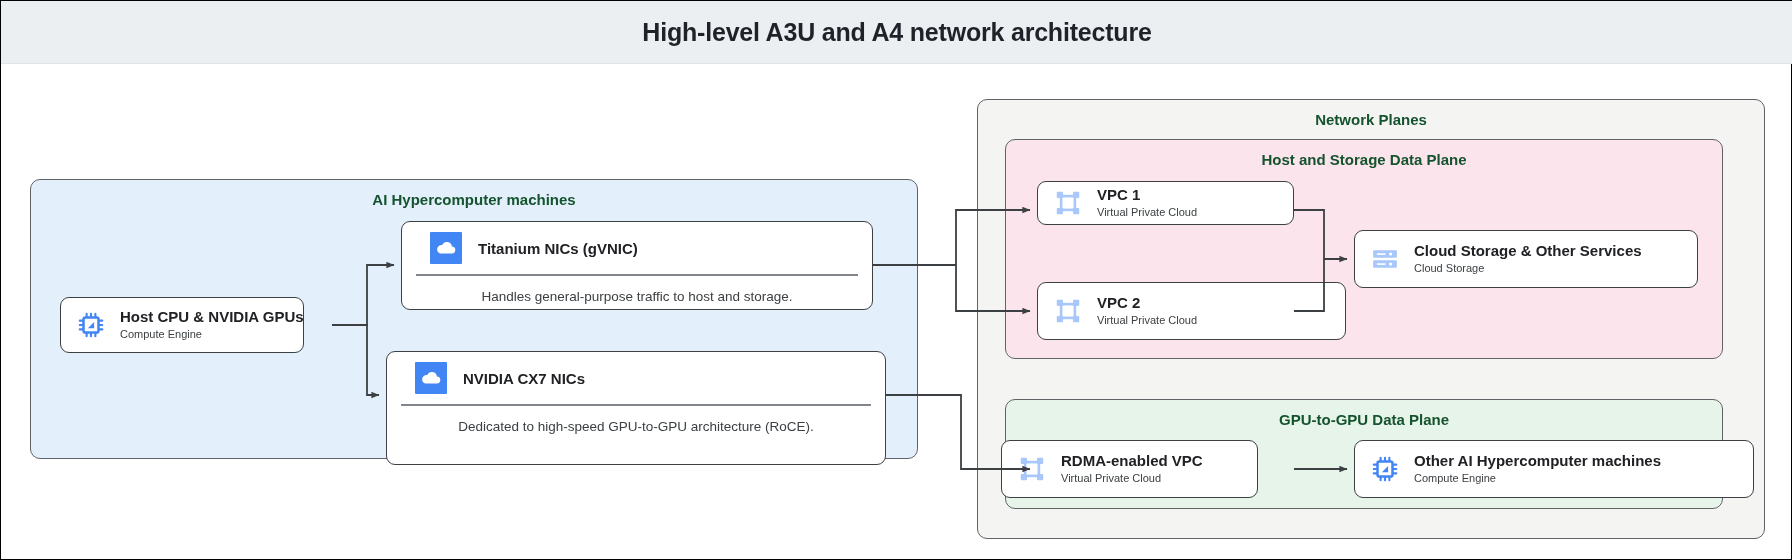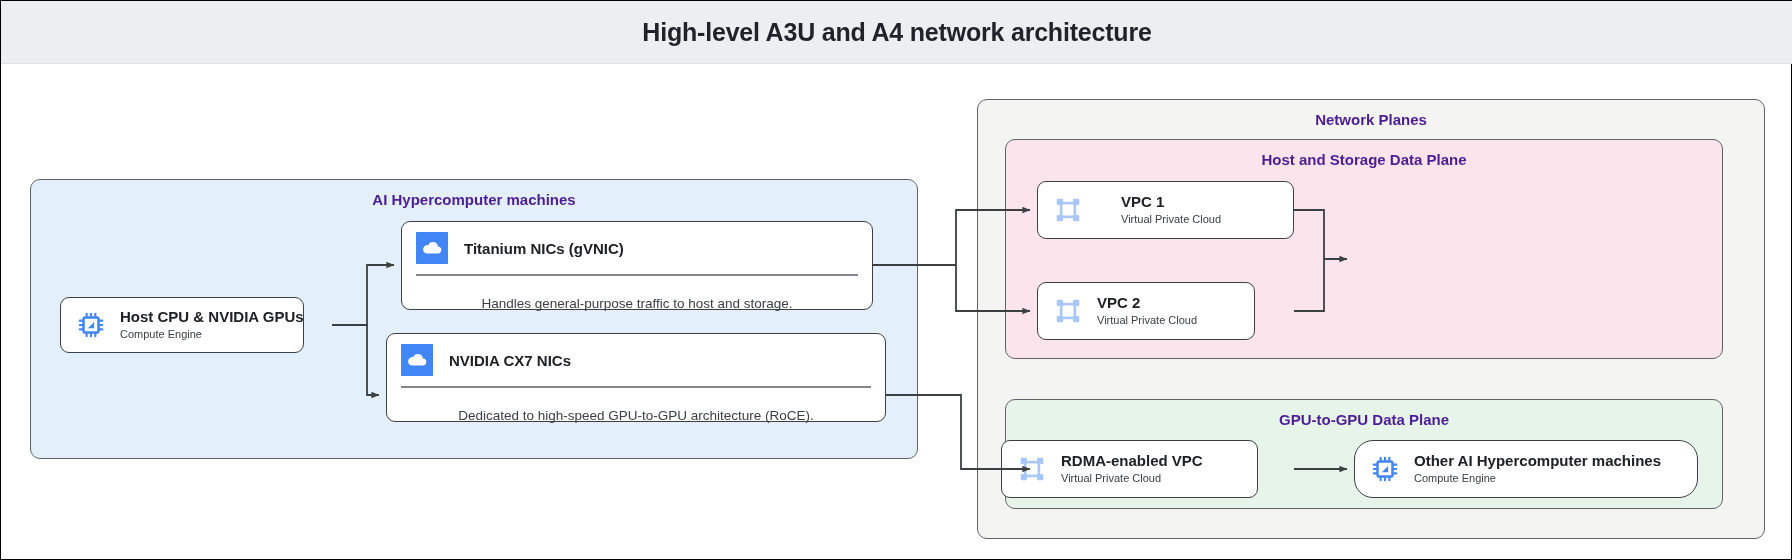--- a/index.html
+++ b/index.html
@@ -31,21 +31,21 @@
 
   
   .panel {
     position: absolute;
     border: 1.6px solid #5f6368;
     border-radius: 10px;
   }
   .panel-title {
     position: absolute; left: 0; right: 0; top: 11px;
     text-align: center;
-    font-size: 15px; font-weight: bold; color: #4c1d95;
+    font-size: 15px; font-weight: bold; color: #14532d;
   }
 
   
   .node {
     position: absolute;
     background: #ffffff;
     border: 1.6px solid #3c4043;
     border-radius: 9px;
     display: flex; align-items: center;
   }
@@ -65,27 +65,27 @@
     line-height: 1.3; white-space: nowrap;
   }
 
   
   .niccard {
     position: absolute;
     background: #ffffff;
     border: 1.6px solid #3c4043;
     border-radius: 9px;
   }
-  .nic-head { display: flex; align-items: center; height: 52px; padding-left: 14px; }
+  .nic-head { display: flex; align-items: center; height: 52px; padding-left: 28px; }
   .nic-head .nic-icon { width: 32px; height: 32px; margin-right: 16px; flex: 0 0 auto; }
   .nic-title { font-size: 15px; font-weight: bold; color: #202124; white-space: nowrap; }
   .nic-divider { height: 1.6px; background: #80868b; margin: 0 14px; }
   .nic-caption {
     text-align: center; font-size: 13.5px; color: #3c4043;
-    padding: 20px 10px 0 10px; white-space: nowrap;
+    padding: 13px 10px 0 10px; white-space: nowrap;
   }
 
   
   .conn { position: absolute; }
   svg.conn { overflow: visible; }
   .cline { stroke: #3c4043; stroke-width: 1.8; fill: none; }
   .chead { fill: #3c4043; }
 </style>
 </head>
 <body>
@@ -134,21 +134,21 @@
           <rect x="0" y="0" width="32" height="32" rx="1" fill="#4285f4"></rect>
           <path d="M10.5 21.5 h11.2 a3.5 3.5 0 0 0 0.2 -7 a5 5 0 0 0 -9.6 -1.4 a3.6 3.6 0 0 0 -1.8 8.4 z" fill="#ffffff"></path>
         </svg>
       </div>
       <div class="nic-title">Titanium NICs (gVNIC)</div>
     </div>
     <div class="nic-divider"></div>
     <div class="nic-caption">Handles general-purpose traffic to host and storage.</div>
   </div>
 
-  <div class="niccard" style="left:385px; top:332px; width:500px; height:89px;">
+  <div class="niccard" style="left:385px; top:350px; width:500px; height:114px;">
     <div class="nic-head">
       <div class="nic-icon">
         <svg width="32" height="32" viewBox="0 0 32 32">
           <rect x="0" y="0" width="32" height="32" rx="1" fill="#4285f4"></rect>
           <path d="M10.5 21.5 h11.2 a3.5 3.5 0 0 0 0.2 -7 a5 5 0 0 0 -9.6 -1.4 a3.6 3.6 0 0 0 -1.8 8.4 z" fill="#ffffff"></path>
         </svg>
       </div>
       <div class="nic-title">NVIDIA CX7 NICs</div>
     </div>
     <div class="nic-divider"></div>
@@ -156,52 +156,68 @@
   </div>
 
   <div class="panel" style="left:976px; top:98px; width:788px; height:440px; background:#f4f4f3;">
     <div class="panel-title">Network Planes</div>
   </div>
 
   <div class="panel" style="left:1004px; top:138px; width:718px; height:220px; background:#fce4ec;">
     <div class="panel-title">Host and Storage Data Plane</div>
   </div>
 
-  <div class="node" style="left:1036px; top:180px; width:257px; height:58px;gap:24px;">
+  <div class="node" style="left:1036px; top:180px; width:257px; height:44px;">
     <div class="node-icon">
       <svg width="30" height="30" viewBox="0 0 24 24">
         <rect x="6.5" y="6.5" width="11" height="11" fill="none" stroke="#a8c7fa" stroke-width="2.1"></rect>
         <rect x="3" y="3" width="5" height="5" rx="0.8" fill="#a8c7fa"></rect>
         <rect x="16" y="3" width="5" height="5" rx="0.8" fill="#a8c7fa"></rect>
         <rect x="3" y="16" width="5" height="5" rx="0.8" fill="#a8c7fa"></rect>
         <rect x="16" y="16" width="5" height="5" rx="0.8" fill="#a8c7fa"></rect>
       </svg>
     </div>
     <div class="node-text">
       <div class="node-title">VPC 1</div>
       <div class="node-sub">Virtual Private Cloud</div>
     </div>
   </div>
 
-  <div class="node" style="left:1036px; top:281px; width:218px; height:58px;">
+  <div class="node" style="left:1036px; top:281px; width:309px; height:58px;">
     <div class="node-icon">
       <svg width="30" height="30" viewBox="0 0 24 24">
         <rect x="6.5" y="6.5" width="11" height="11" fill="none" stroke="#a8c7fa" stroke-width="2.1"></rect>
         <rect x="3" y="3" width="5" height="5" rx="0.8" fill="#a8c7fa"></rect>
         <rect x="16" y="3" width="5" height="5" rx="0.8" fill="#a8c7fa"></rect>
         <rect x="3" y="16" width="5" height="5" rx="0.8" fill="#a8c7fa"></rect>
         <rect x="16" y="16" width="5" height="5" rx="0.8" fill="#a8c7fa"></rect>
       </svg>
     </div>
     <div class="node-text">
       <div class="node-title">VPC 2</div>
       <div class="node-sub">Virtual Private Cloud</div>
     </div>
   </div>
 
+  <div class="node" style="left:1353px; top:229px; width:344px; height:58px;">
+    <div class="node-icon">
+      <svg width="30" height="30" viewBox="0 0 24 24">
+        <rect x="2.5" y="5" width="19" height="6" rx="1" fill="#a8c7fa"></rect>
+        <rect x="2.5" y="13" width="19" height="6" rx="1" fill="#a8c7fa"></rect>
+        <rect x="5.5" y="7.4" width="7" height="1.3" fill="#ffffff"></rect>
+        <circle cx="16.5" cy="8" r="1.3" fill="#ffffff"></circle>
+        <rect x="5.5" y="15.4" width="7" height="1.3" fill="#ffffff"></rect>
+        <circle cx="16.5" cy="16" r="1.3" fill="#ffffff"></circle>
+      </svg>
+    </div>
+    <div class="node-text">
+      <div class="node-title">Cloud Storage &amp; Other Services</div>
+      <div class="node-sub">Cloud Storage</div>
+    </div>
+  </div>
 
   <div class="panel" style="left:1004px; top:398px; width:718px; height:110px; background:#e6f4ea;">
     <div class="panel-title">GPU-to-GPU Data Plane</div>
   </div>
 
   <div class="node" style="left:1000px; top:439px; width:257px; height:58px;">
     <div class="node-icon">
       <svg width="30" height="30" viewBox="0 0 24 24">
         <rect x="6.5" y="6.5" width="11" height="11" fill="none" stroke="#a8c7fa" stroke-width="2.1"></rect>
         <rect x="3" y="3" width="5" height="5" rx="0.8" fill="#a8c7fa"></rect>
@@ -209,21 +225,21 @@
         <rect x="3" y="16" width="5" height="5" rx="0.8" fill="#a8c7fa"></rect>
         <rect x="16" y="16" width="5" height="5" rx="0.8" fill="#a8c7fa"></rect>
       </svg>
     </div>
     <div class="node-text">
       <div class="node-title">RDMA-enabled VPC</div>
       <div class="node-sub">Virtual Private Cloud</div>
     </div>
   </div>
 
-  <div class="node" style="left:1353px; top:439px; width:344px; height:58px;border-radius:19px;">
+  <div class="node" style="left:1353px; top:439px; width:400px; height:58px;">
     <div class="node-icon">
       <svg width="30" height="30" viewBox="0 0 24 24">
         <rect x="6" y="6" width="12" height="12" rx="1.5" fill="none" stroke="#4285f4" stroke-width="2"></rect>
         <path d="M9.5 14.5 L14.5 14.5 L14.5 9.5 Z" fill="#4285f4"></path>
         <g stroke="#4285f4" stroke-width="1.7" stroke-linecap="round">
           <line x1="8.5" y1="3" x2="8.5" y2="5.5"></line>
             <line x1="12" y1="3" x2="12" y2="5.5"></line>
             <line x1="15.5" y1="3" x2="15.5" y2="5.5"></line>
           <line x1="8.5" y1="18.5" x2="8.5" y2="21"></line>
             <line x1="12" y1="18.5" x2="12" y2="21"></line>

